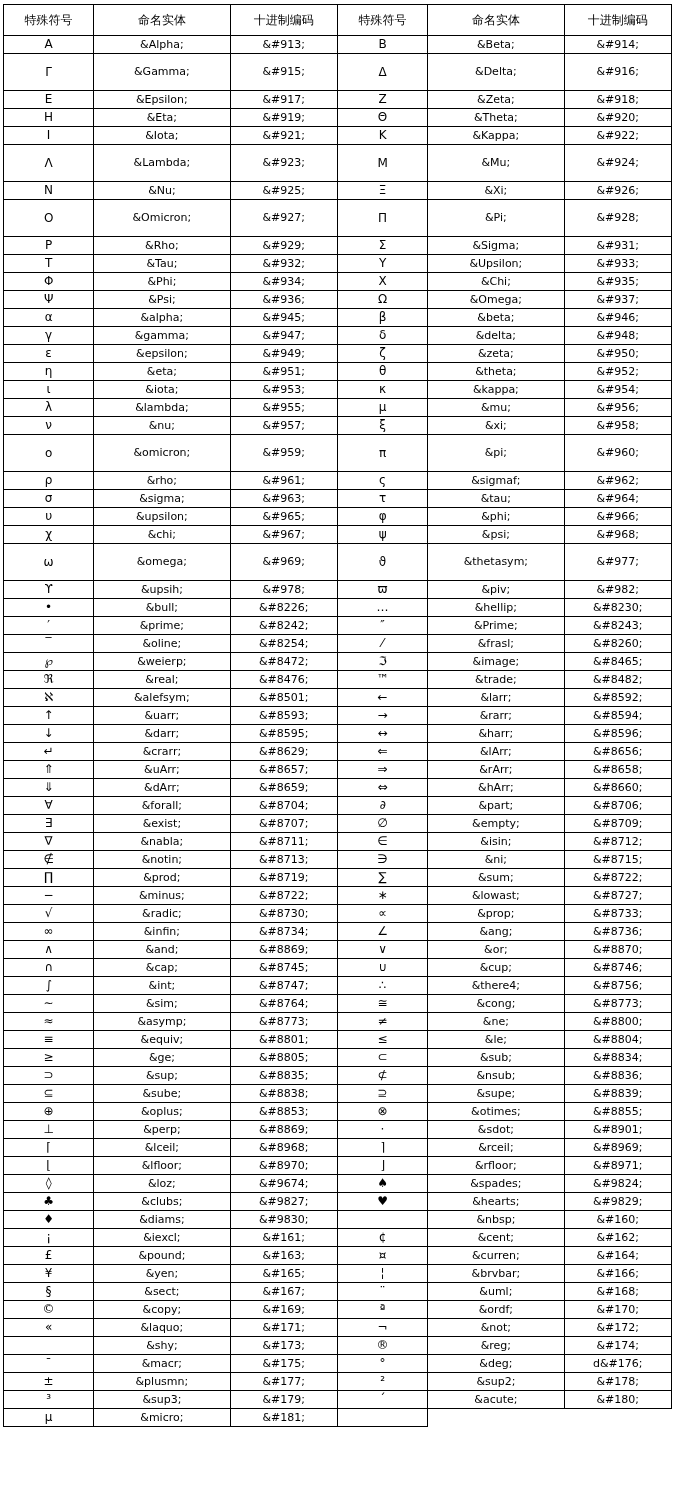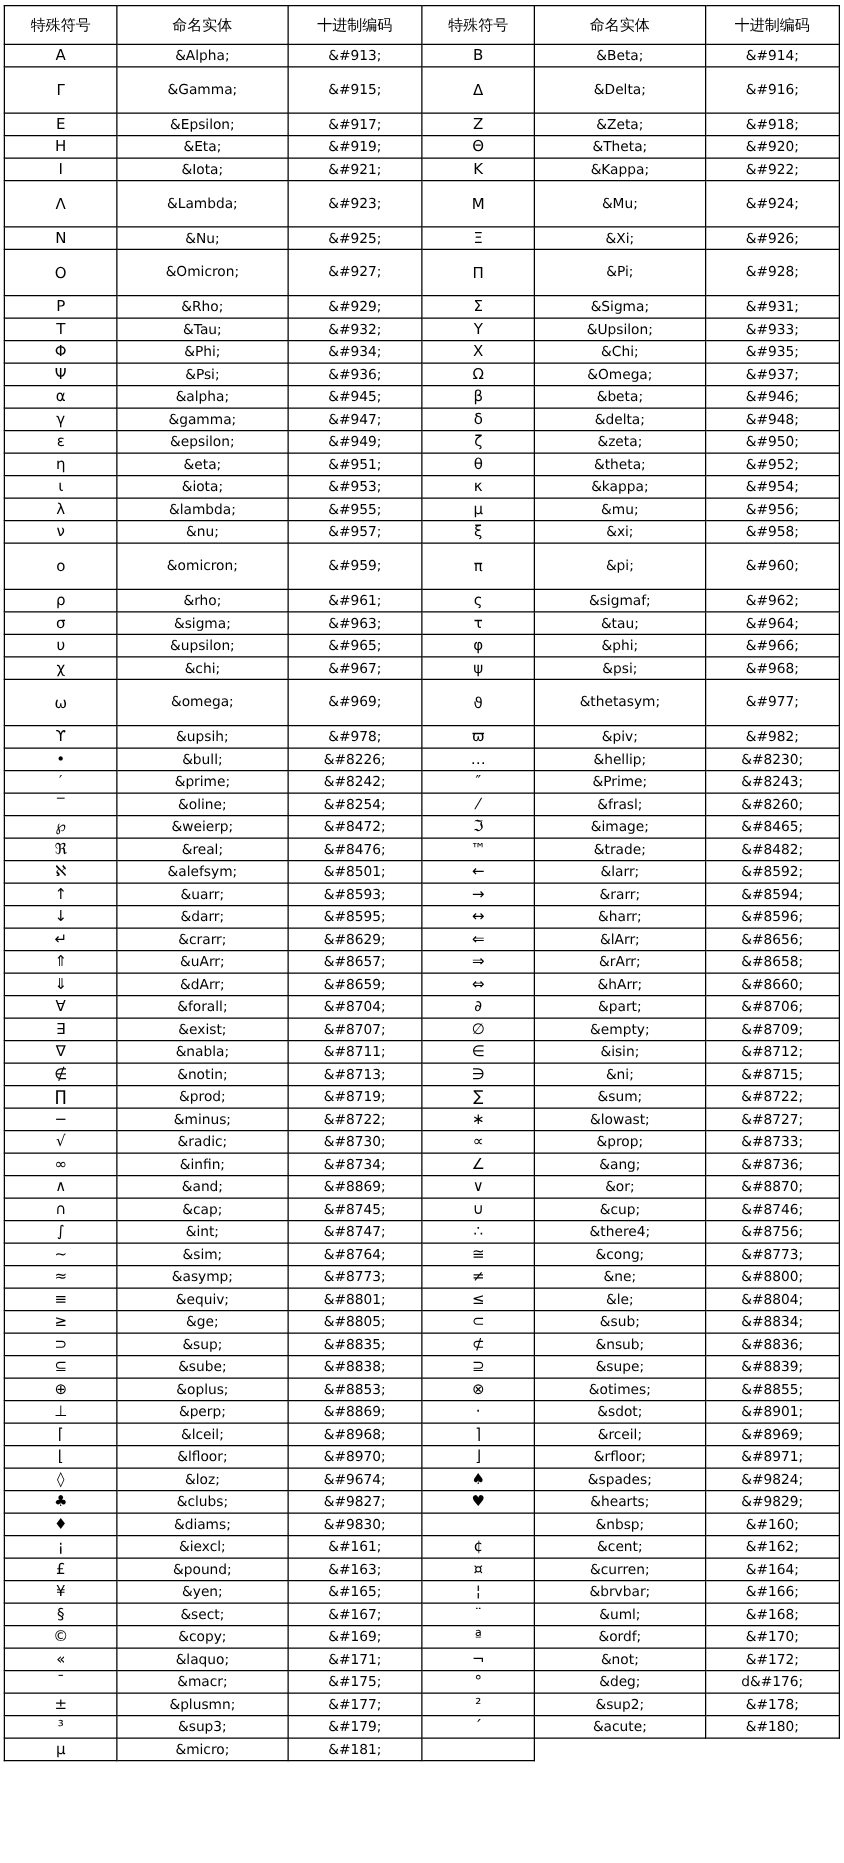--- a/index.html
+++ b/index.html
@@ -611,20 +611,28 @@
         </tr>
         <tr>
           <td class="sym">«</td>
           <td class="ent">&amp;laquo;</td>
           <td class="dec">&amp;#171;</td>
           <td class="sym">¬</td>
           <td class="ent">&amp;not;</td>
           <td class="dec">&amp;#172;</td>
         </tr>
         <tr>
+          <td class="sym">­</td>
+          <td class="ent">&amp;shy;</td>
+          <td class="dec">&amp;#173;</td>
+          <td class="sym">®</td>
+          <td class="ent">&amp;reg;</td>
+          <td class="dec">&amp;#174;</td>
+        </tr>
+        <tr>
           <td class="sym">¯</td>
           <td class="ent">&amp;macr;</td>
           <td class="dec">&amp;#175;</td>
           <td class="sym">°</td>
           <td class="ent">&amp;deg;</td>
           <td class="dec">d&amp;#176;</td>
         </tr>
         <tr>
           <td class="sym">±</td>
           <td class="ent">&amp;plusmn;</td>

